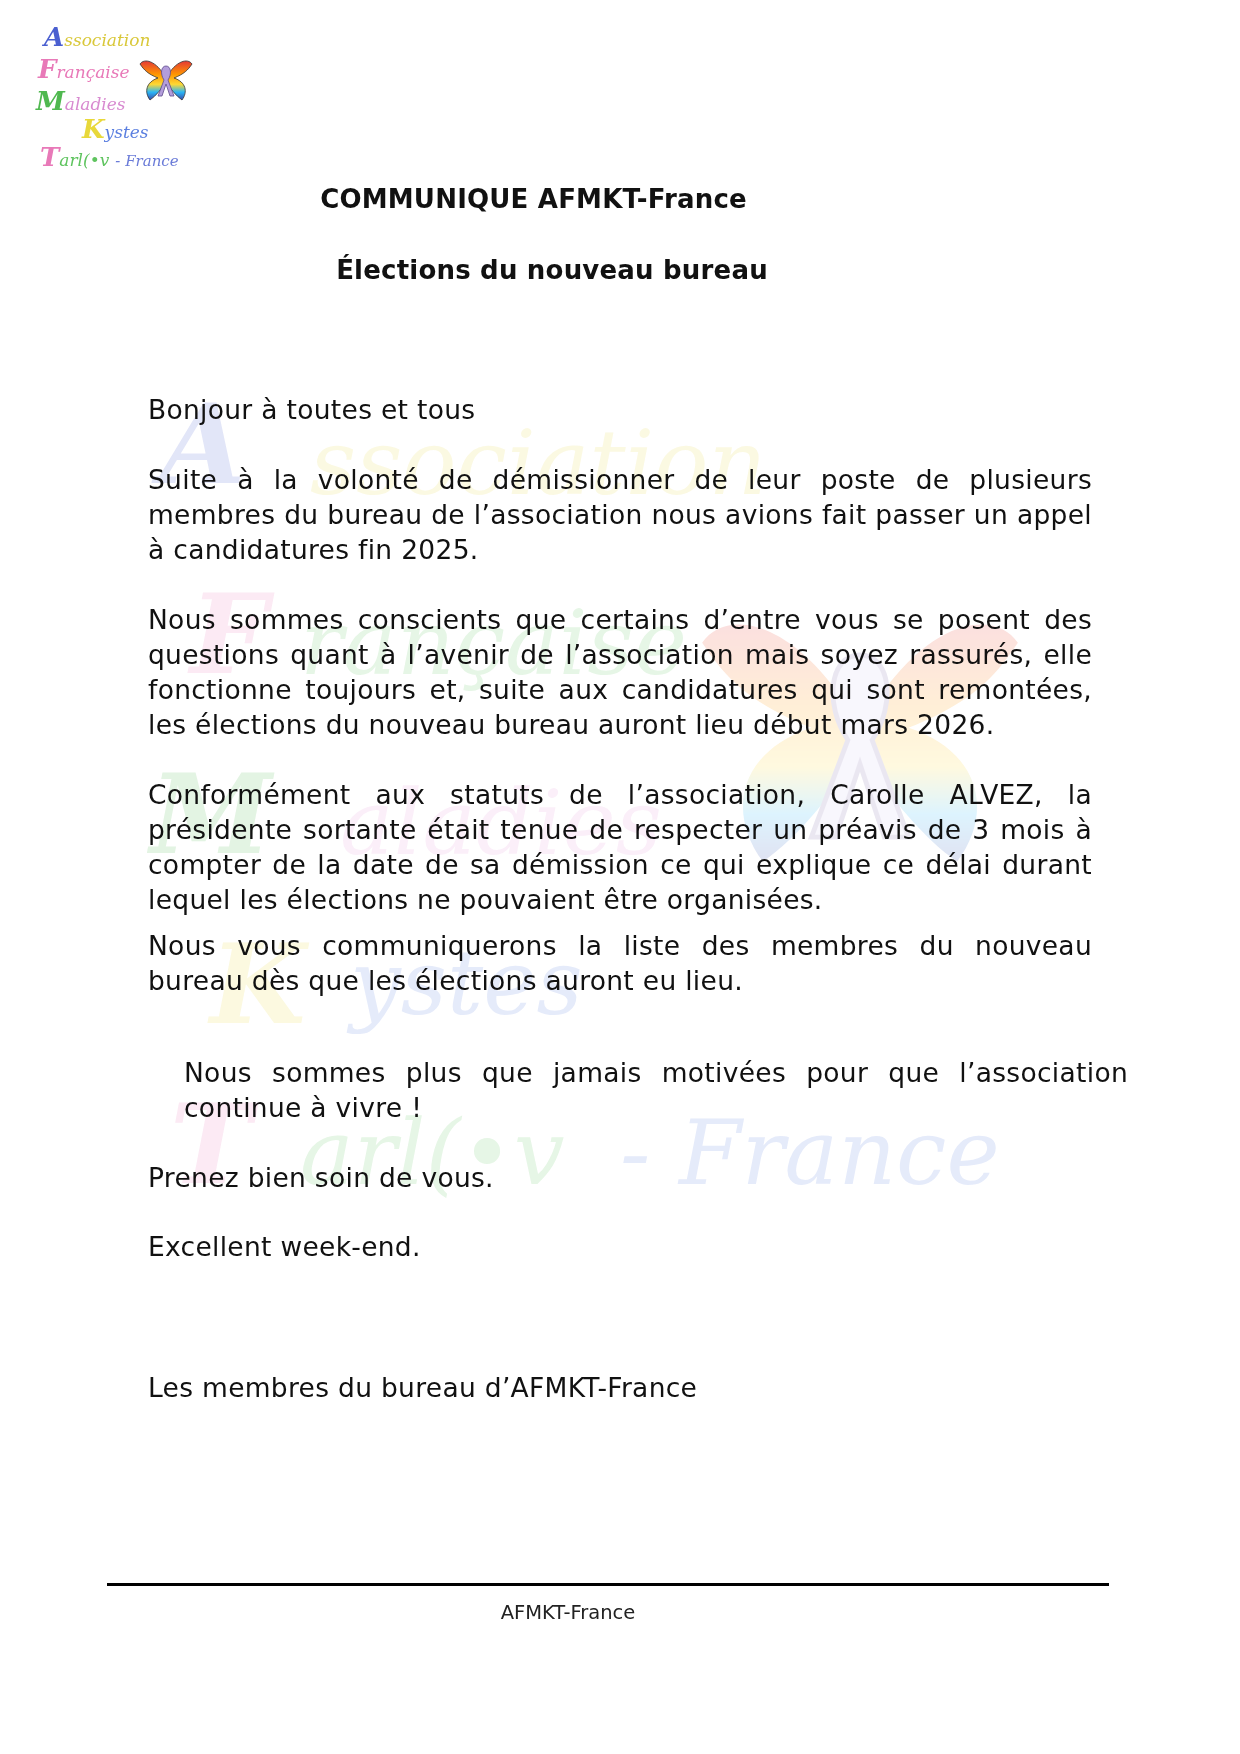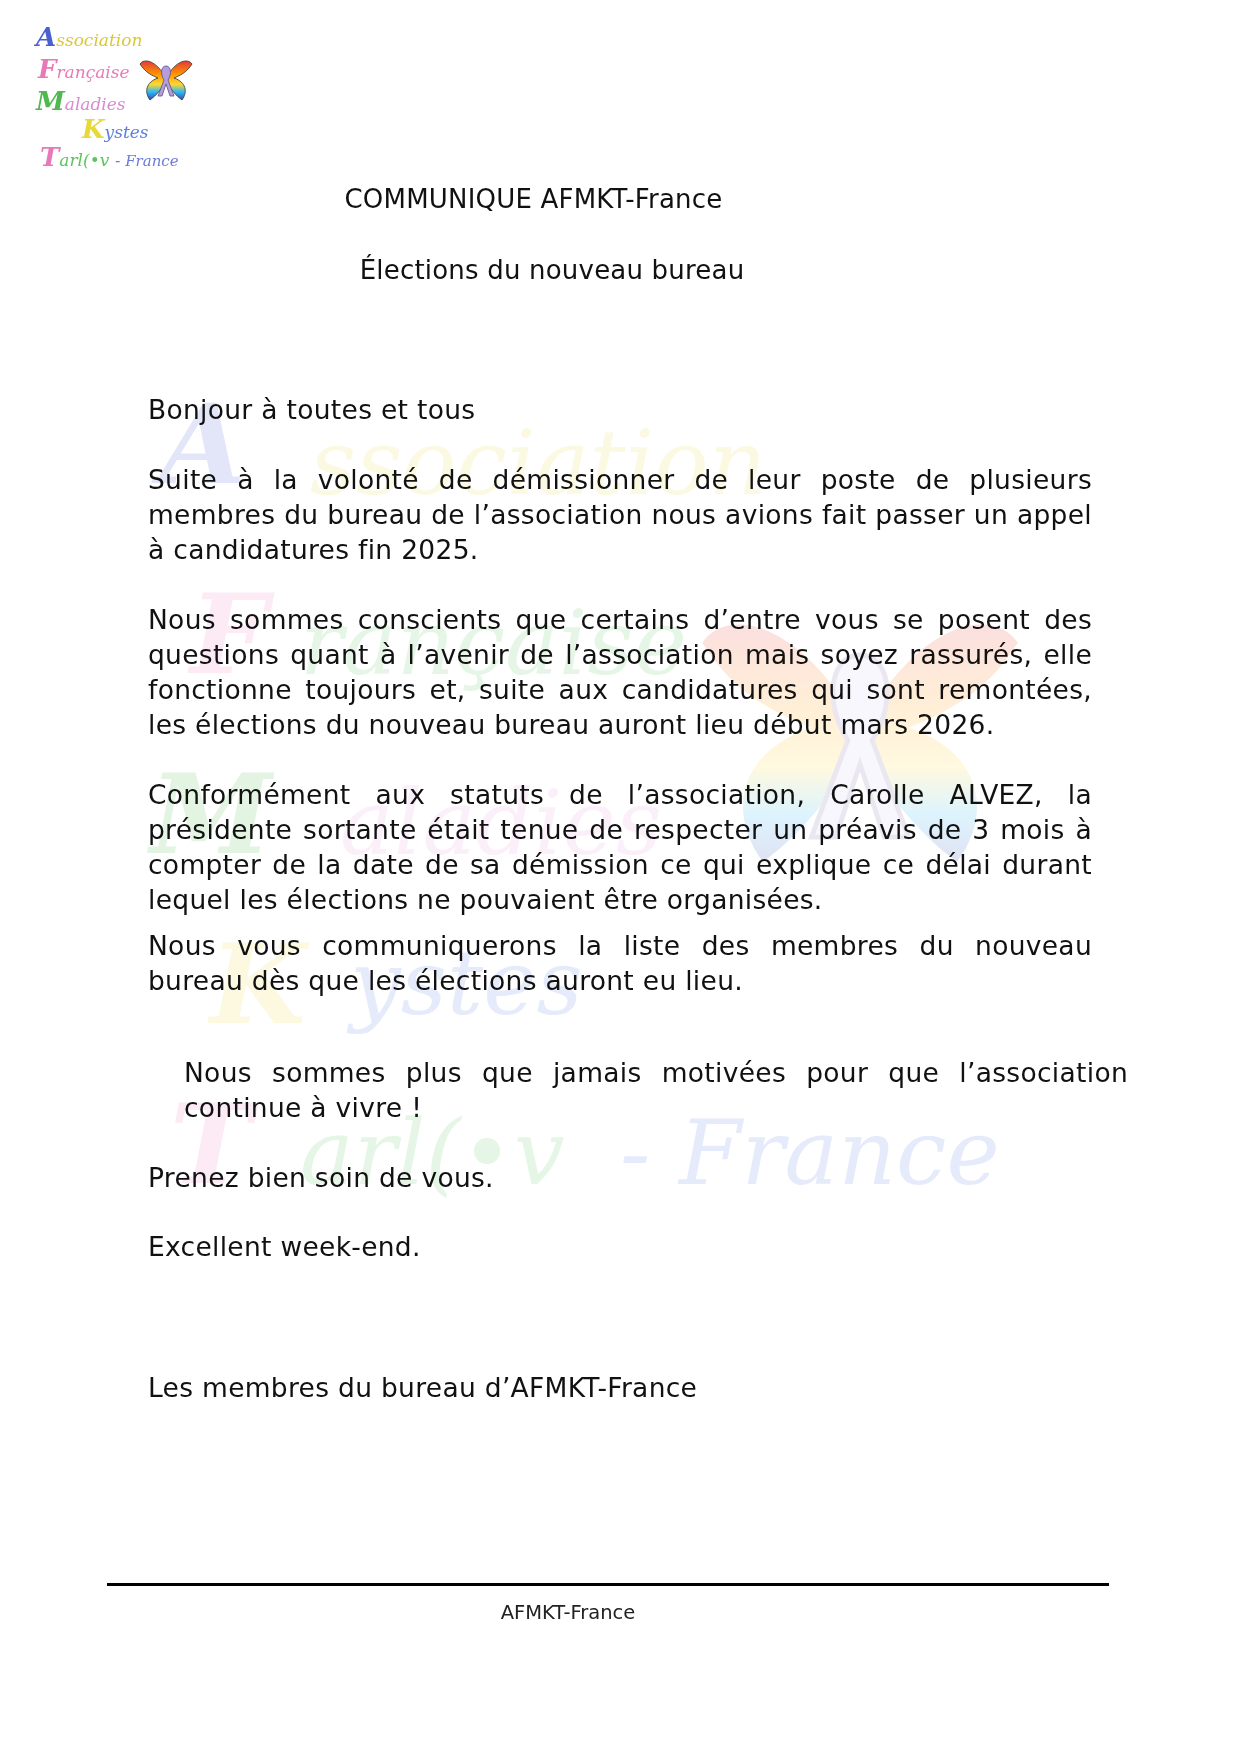--- a/index.html
+++ b/index.html
@@ -4,37 +4,37 @@
   <style>
     * { margin: 0; padding: 0; box-sizing: border-box; }
     html, body { width: 1240px; height: 1754px; background: #ffffff; overflow: hidden; }
     body { position: relative; font-family: "DejaVu Sans", sans-serif; color: #111; }
 
     
     .logo { position: absolute; left: 36px; top: 14px; width: 160px; height: 150px; }
     .logo .line { position: absolute; font-family: "DejaVu Serif", serif; font-style: italic; white-space: nowrap; }
     .logo .cap { font-size: 26px; font-weight: bold; }
     .logo .rest { font-size: 17px; }
-    .logo .l1 { left: 0; top: 8px; }
+    .logo .l1 { left: 8px; top: 8px; }
     .logo .l2 { left: 2px; top: 40px; }
     .logo .l3 { left: 0; top: 72px; }
     .logo .l4 { left: 10px; top: 100px; margin-left: 36px; }
     .logo .l5 { left: 4px; top: 128px; text-align: center; }
     .logo .l5 .fr { font-size: 15px; color: #6a7bd8; margin-left: 6px; }
     .butterfly { position: absolute; left: 102px; top: 42px; width: 56px; height: 48px; }
 
     
     .watermark { position: absolute; left: 150px; top: 420px; width: 920px; height: 860px; opacity: 0.16; pointer-events: none; }
     .watermark .wl { position: absolute; font-family: "DejaVu Serif", serif; font-style: italic; white-space: nowrap; }
     .watermark .big { font-size: 110px; font-weight: bold; }
     .watermark .sm { font-size: 90px; }
     .wm-butterfly { position: absolute; left: 540px; top: 170px; width: 340px; height: 300px; }
 
     
-    .title { position: absolute; left: 0; width: 1067px; text-align: center; font-weight: normal; font-size: 26px; letter-spacing: 0.2px; }
+    .title { position: absolute; left: 0; width: 1067px; text-align: center; font-weight: bold; font-size: 26px; letter-spacing: 0.2px; }
     .title-1 { top: 184px; }
     .title-2 { top: 255px; padding-left: 37px; }
 
     
     .body { position: absolute; left: 148px; width: 944px; font-size: 26.5px; line-height: 35px; letter-spacing: 0.3px; }
     .para { position: absolute; left: 0; width: 944px; text-align: justify; text-align-last: left; }
     .p-greet { top: 392px; }
     .p1 { top: 462px; }
     .p2 { top: 602px; }
     .p3 { top: 777px; }

